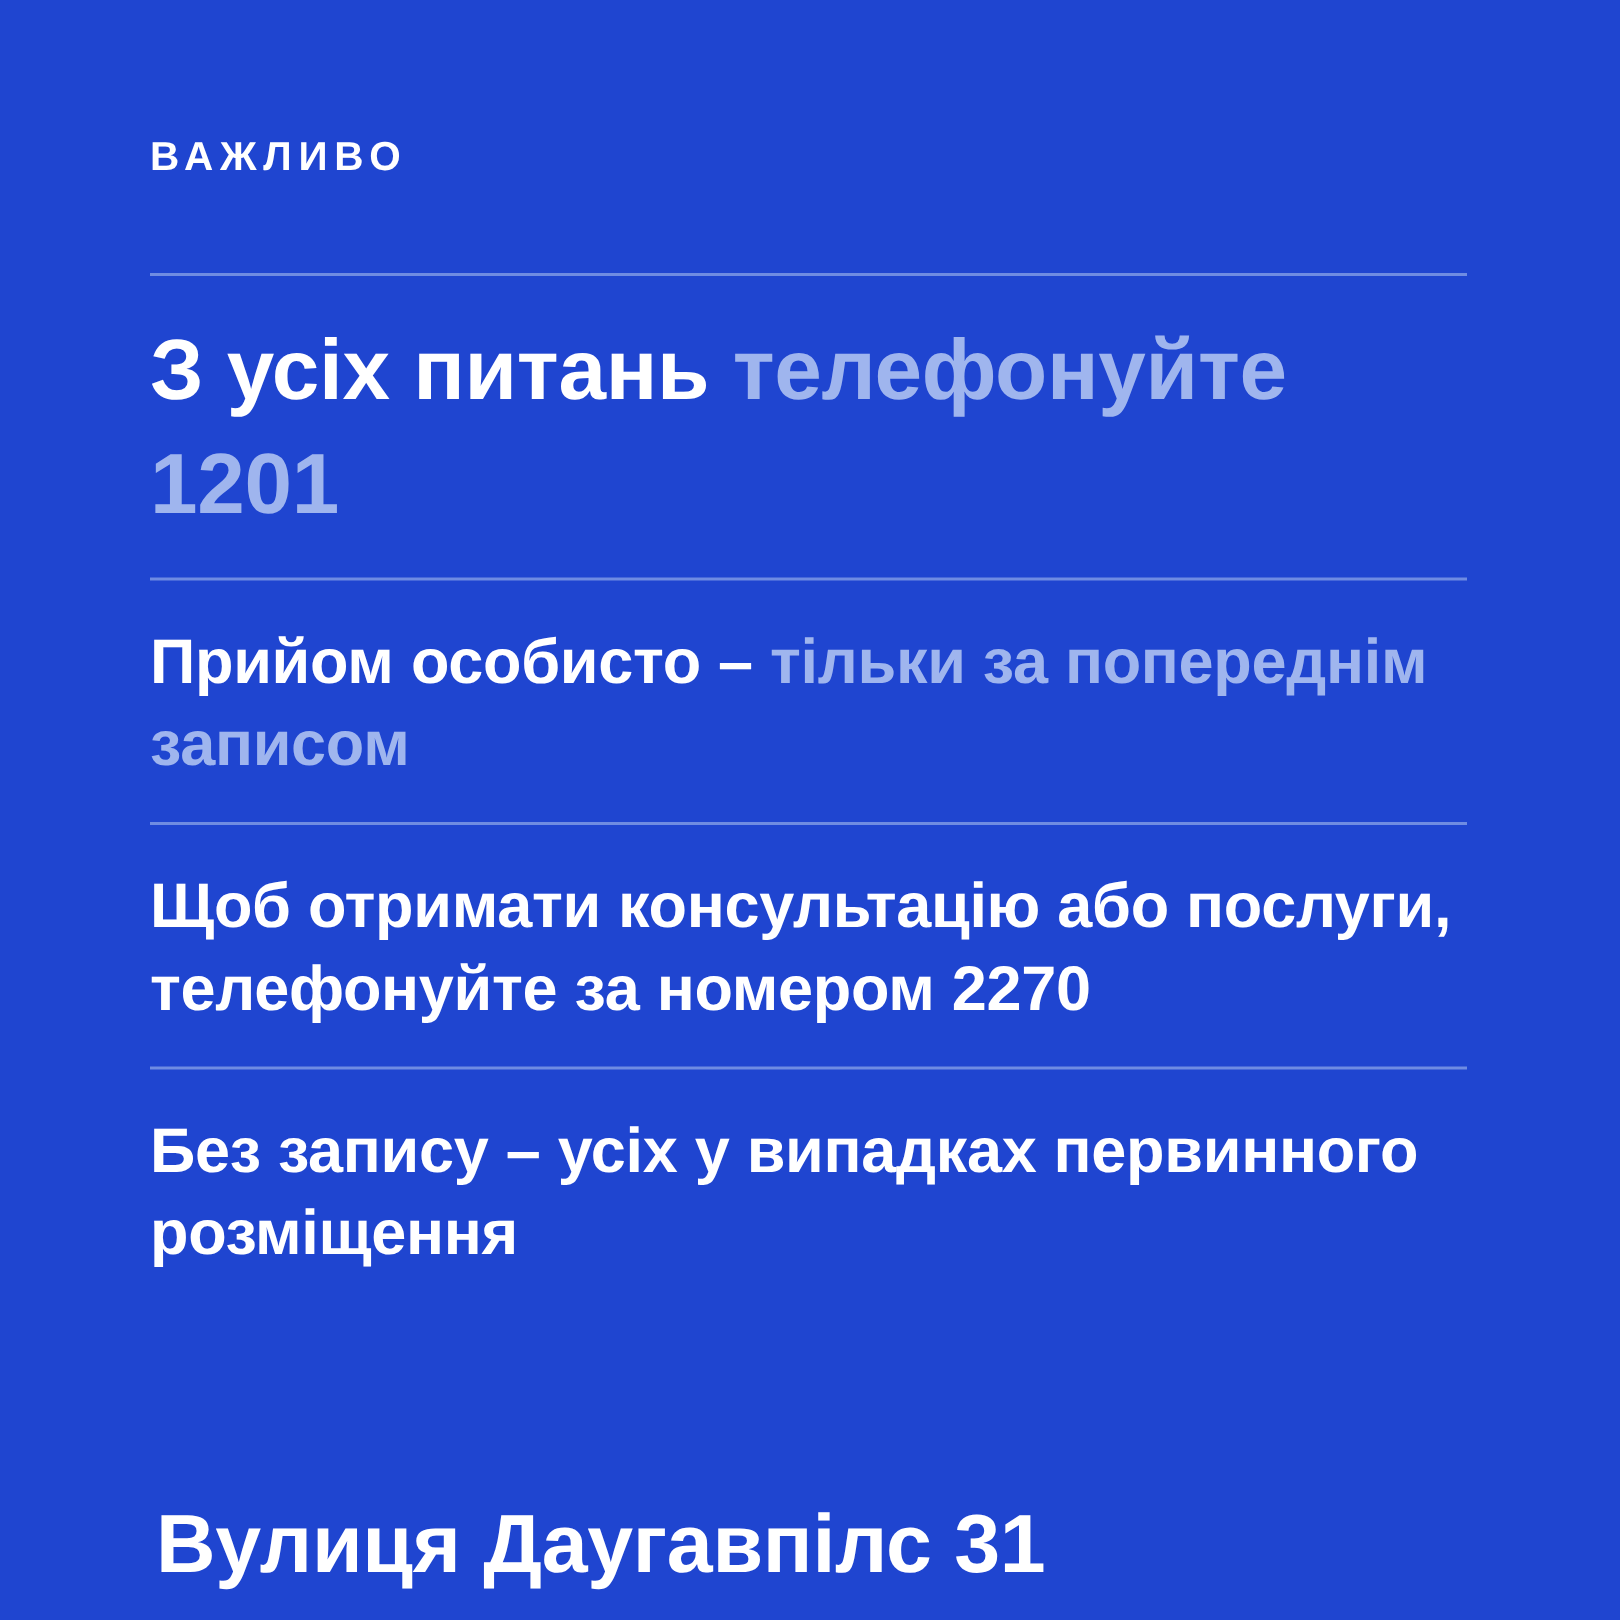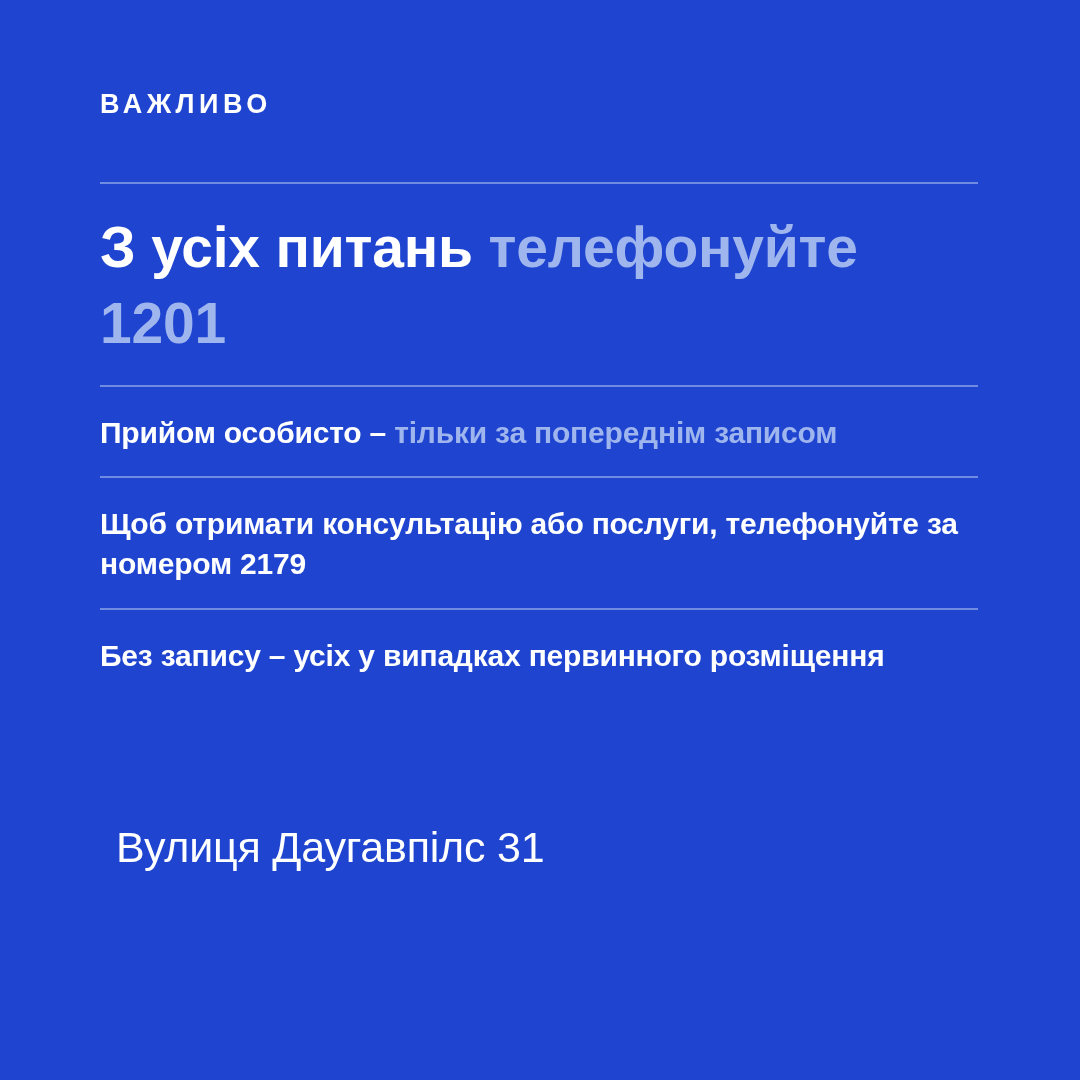--- a/index.html
+++ b/index.html
@@ -35,39 +35,39 @@
     opacity: 0.75;
     width: 878px;
     margin: 0;
   }
   .item {
     padding: 26px 0 24px 0;
   }
   .item-text {
     margin: 0;
     color: #ffffff;
-    font-size: 30px;
+    font-size: 42px;
     font-weight: bold;
     line-height: 1.32;
     letter-spacing: -0.2px;
   }
   .muted {
     color: #9fb5ee;
   }
   .item.first .item-text {
     font-size: 57px;
   }
   .address-block {
     margin-top: 120px;
   }
   .address-line {
-    margin: 16px;
+    margin: 4px;
     color: #ffffff;
-    font-size: 43px;
-    font-weight: normal;
+    font-size: 55px;
+    font-weight: bold;
     line-height: 1.34;
     letter-spacing: -0.2px;
   }
 </style>
 </head>
 <body>
 
 <div class="poster">
 
   <div class="eyebrow">ВАЖЛИВО</div>
@@ -80,21 +80,21 @@
 
   <div class="rule"></div>
 
   <div class="item">
     <p class="item-text"><span>Прийом особисто – </span><span class="muted">тільки за попереднім записом</span></p>
   </div>
 
   <div class="rule"></div>
 
   <div class="item">
-    <p class="item-text"><span>Щоб отримати консультацію або послуги, телефонуйте за номером 2179</span><span class="muted"></span></p>
+    <p class="item-text"><span>Щоб отримати консультацію або послуги, телефонуйте за номером 2270</span><span class="muted"></span></p>
   </div>
 
   <div class="rule"></div>
 
   <div class="item">
     <p class="item-text"><span>Без запису – усіх у випадках первинного розміщення</span><span class="muted"></span></p>
   </div>
 
   <div class="address-block">
     <p class="address-line">Вулиця Даугавпілс 31</p>

